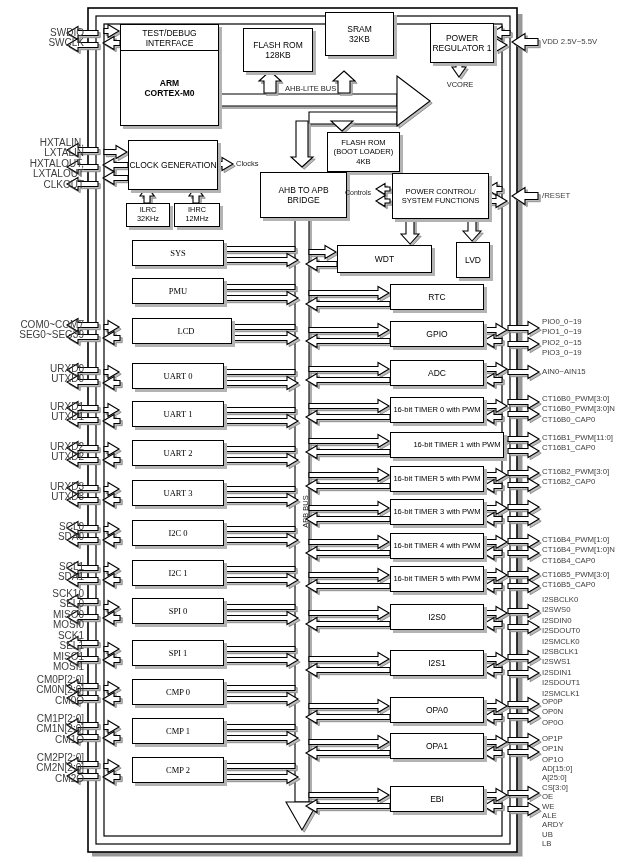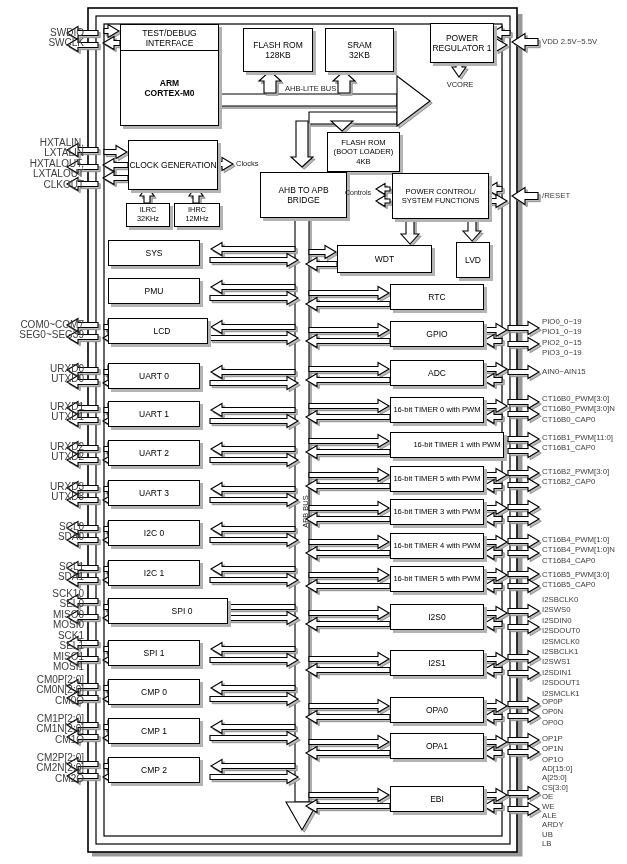--- a/index.html
+++ b/index.html
@@ -8,21 +8,21 @@
   .stage svg{position:absolute;left:0;top:0;}
   .wire{fill:#fff;stroke:#000;stroke-width:1.1px;}
   .sh{fill:#bdbdbd;stroke:#8f8f8f;stroke-width:1px;}
   .line{fill:none;stroke:#000;stroke-width:1.2px;}
   .box{position:absolute;background:#fff;border:1.3px solid #000;box-shadow:3px 3px 0 #b3b3b3;
        display:flex;align-items:center;justify-content:center;text-align:center;
        font-size:8.5px;line-height:1.2;color:#000;white-space:pre-line;z-index:3;}
   .bold{font-weight:bold;}
   .sm{font-size:7.6px;}
   .xs{font-size:7.3px;}
-  .lblk{left:108px;width:90px;height:24px;}
+  .lblk{left:132px;width:90px;height:24px;font-family:Liberation Serif, serif;}
   .rblk{left:390px;width:92px;height:24px;}
   .pinsL{position:absolute;left:2px;width:82px;text-align:right;font-size:10px;
          line-height:10.4px;color:#3d3d3d;white-space:pre-line;z-index:4;}
   .pinsR{position:absolute;left:542px;width:84px;text-align:left;font-size:7.8px;
          line-height:10.4px;color:#3d3d3d;white-space:pre-line;z-index:4;}
   .tight{line-height:9.4px;}
   .ann{position:absolute;font-size:7.5px;color:#222;z-index:4;white-space:nowrap;}
   .vert{transform:rotate(-90deg);transform-origin:center center;text-align:center;}
 </style>
 </head>
@@ -416,21 +416,21 @@
       <polygon points="541.2,811.2 530.2,804.7 530.2,808.7 510.2,808.7 510.2,813.7 530.2,813.7 530.2,817.7" class="sh"></polygon>
       <polygon points="539,809 528,802.5 528,806.5 508,806.5 508,811.5 528,811.5 528,815.5" class="wire"></polygon>
     </svg>
 
   <div class="box" style="left:120px;top:24px;width:97px;height:26px;">TEST/DEBUG
 INTERFACE</div>
   <div class="box bold" style="left:120px;top:50px;width:97px;height:74px;">ARM
 CORTEX-M0</div>
   <div class="box" style="left:243px;top:28px;width:68px;height:42px;">FLASH ROM
 128KB</div>
-  <div class="box" style="left:325px;top:28px;width:67px;height:42px;">SRAM
+  <div class="box" style="left:325px;top:12px;width:67px;height:42px;">SRAM
 32KB</div>
   <div class="box" style="left:430px;top:23px;width:62px;height:38px;">POWER
 REGULATOR 1</div>
   <div class="box sm" style="left:327px;top:132px;width:71px;height:38px;">FLASH ROM
 (BOOT LOADER)
 4KB</div>
   <div class="box" style="left:128px;top:140px;width:88px;height:48px;">CLOCK GENERATION</div>
   <div class="box xs" style="left:126px;top:203px;width:42px;height:22px;">ILRC
 32KHz</div>
   <div class="box xs" style="left:174px;top:203px;width:44px;height:22px;">IHRC
@@ -444,21 +444,21 @@
 
   <div class="box lblk" style="top:240px;">SYS</div>
   <div class="box lblk" style="top:278px;">PMU</div>
   <div class="box lblk" style="top:318px;padding-left:8px;">LCD</div>
   <div class="box lblk" style="top:363px;">UART 0</div>
   <div class="box lblk" style="top:401px;">UART 1</div>
   <div class="box lblk" style="top:440px;">UART 2</div>
   <div class="box lblk" style="top:480px;">UART 3</div>
   <div class="box lblk" style="top:520px;">I2C 0</div>
   <div class="box lblk" style="top:560px;">I2C 1</div>
-  <div class="box lblk" style="top:598px;padding-left:28px;">SPI 0</div>
+  <div class="box lblk" style="top:598px;">SPI 0</div>
   <div class="box lblk" style="top:640px;">SPI 1</div>
   <div class="box lblk" style="top:679px;">CMP 0</div>
   <div class="box lblk" style="top:718px;">CMP 1</div>
   <div class="box lblk" style="top:757px;">CMP 2</div>
 
   <div class="box rblk" style="top:284px;">RTC</div>
   <div class="box rblk" style="top:321px;">GPIO</div>
   <div class="box rblk" style="top:360px;">ADC</div>
   <div class="box rblk sm" style="top:397px;">16-bit TIMER 0 with PWM</div>
   <div class="box rblk sm" style="top:432px;padding-left:20px;">16-bit TIMER 1 with PWM</div>

